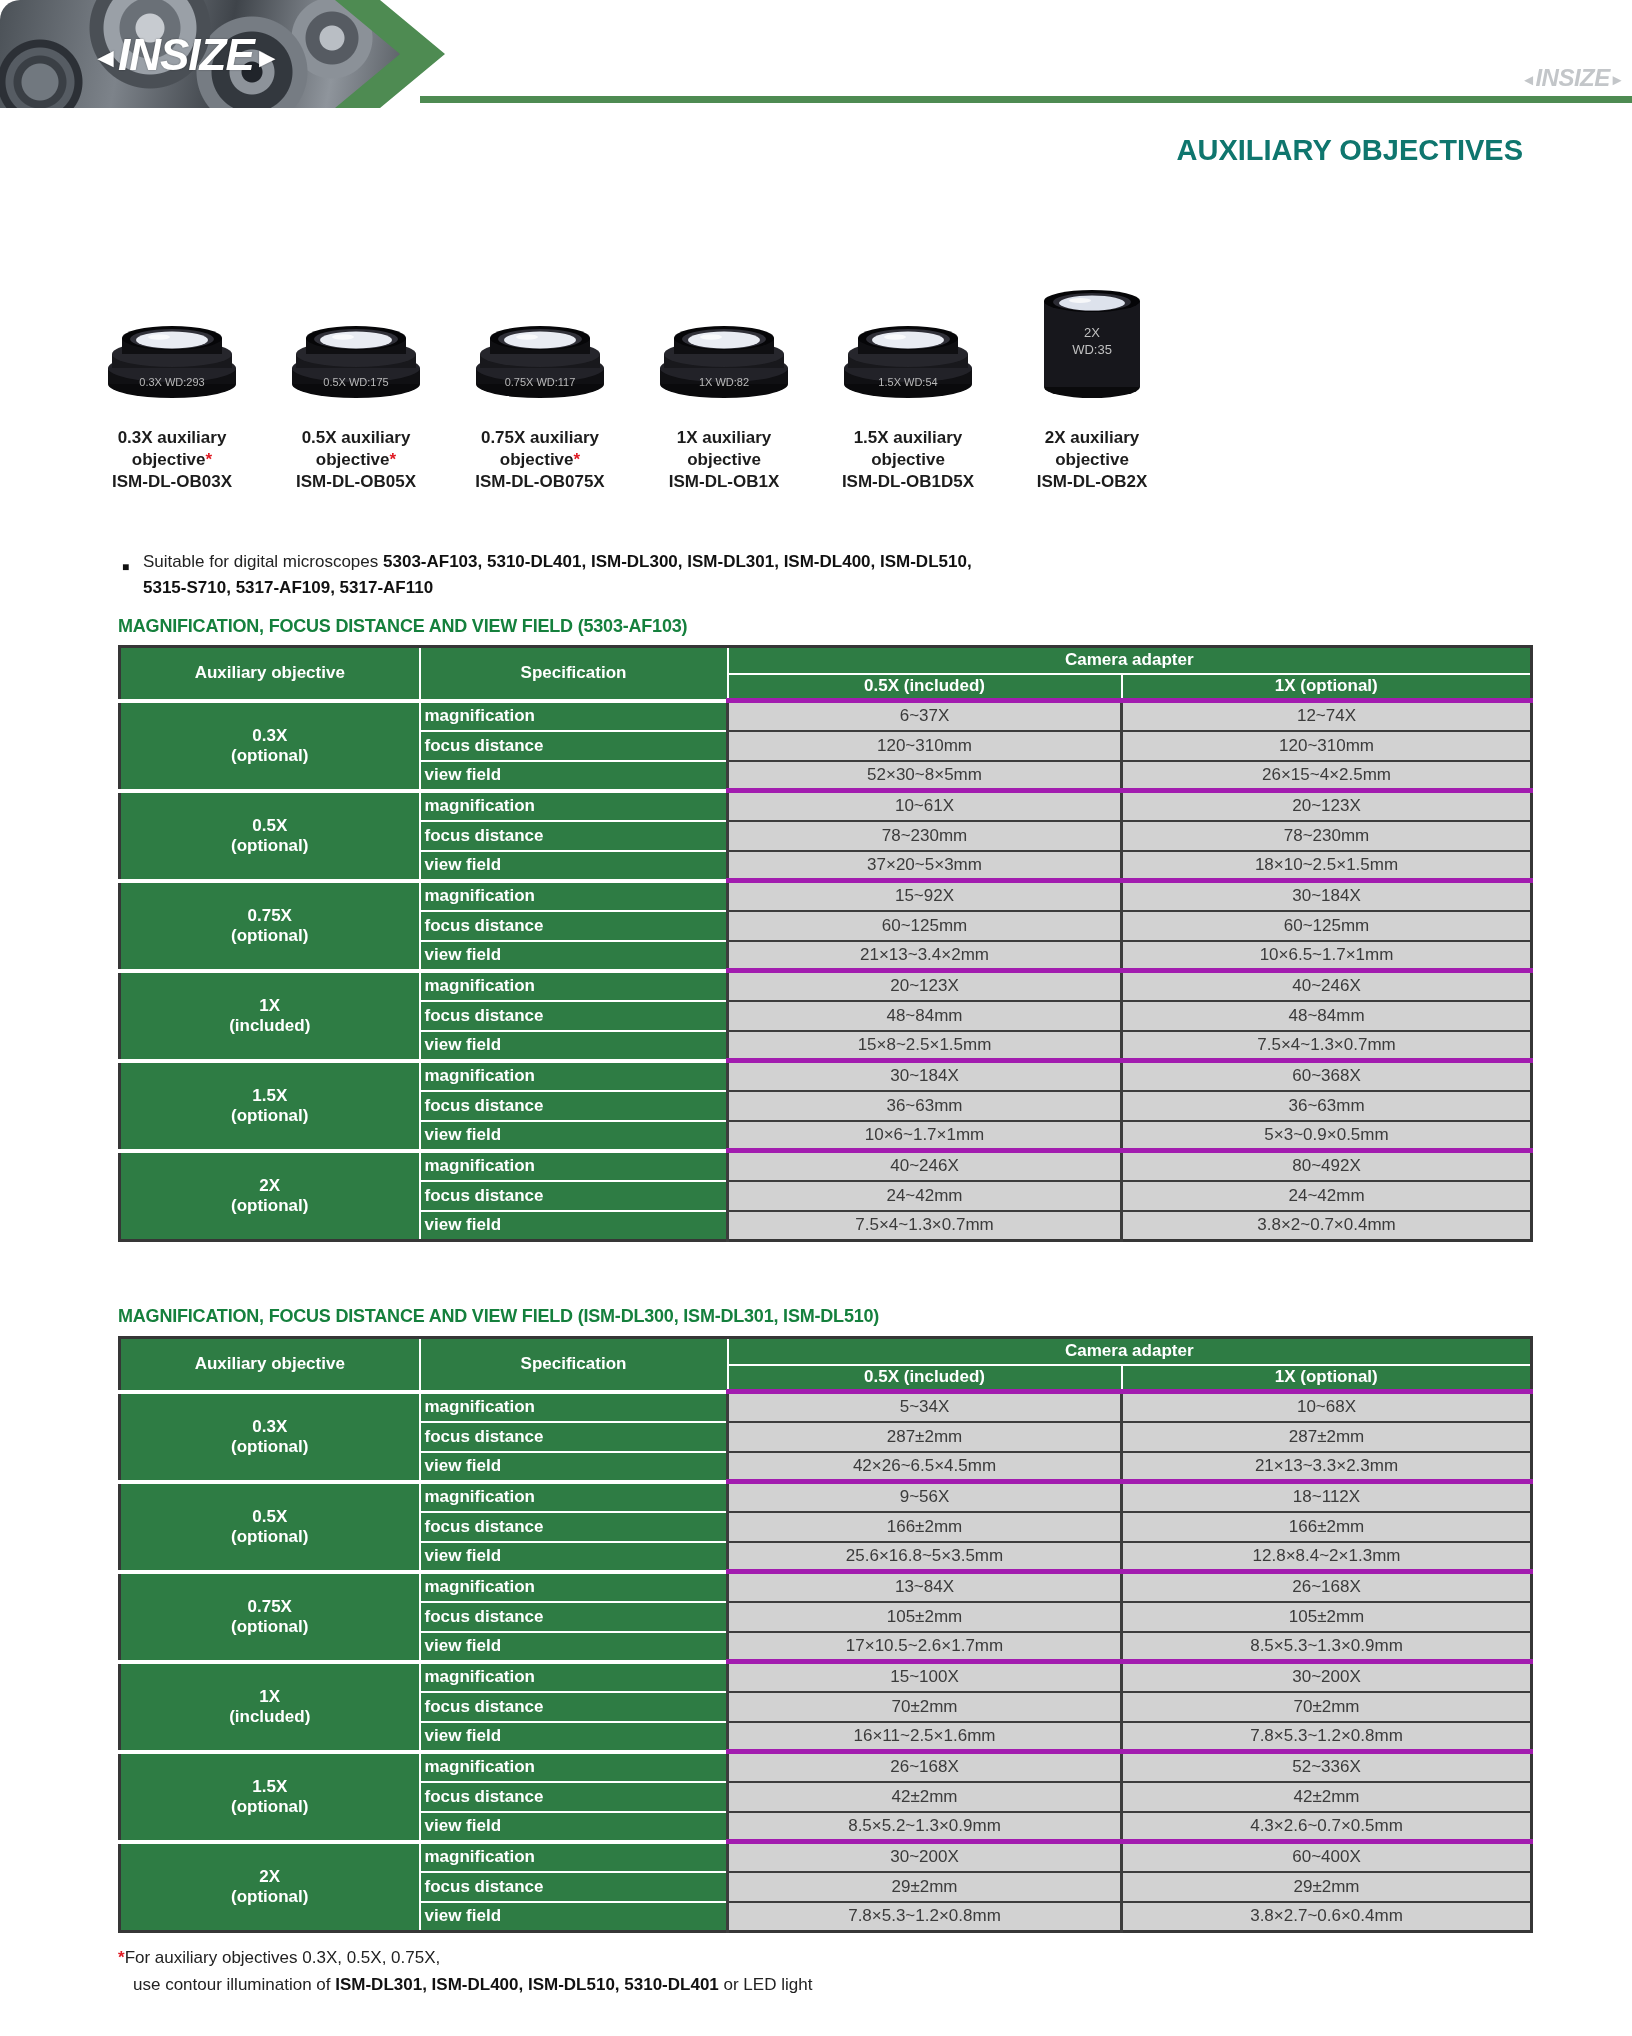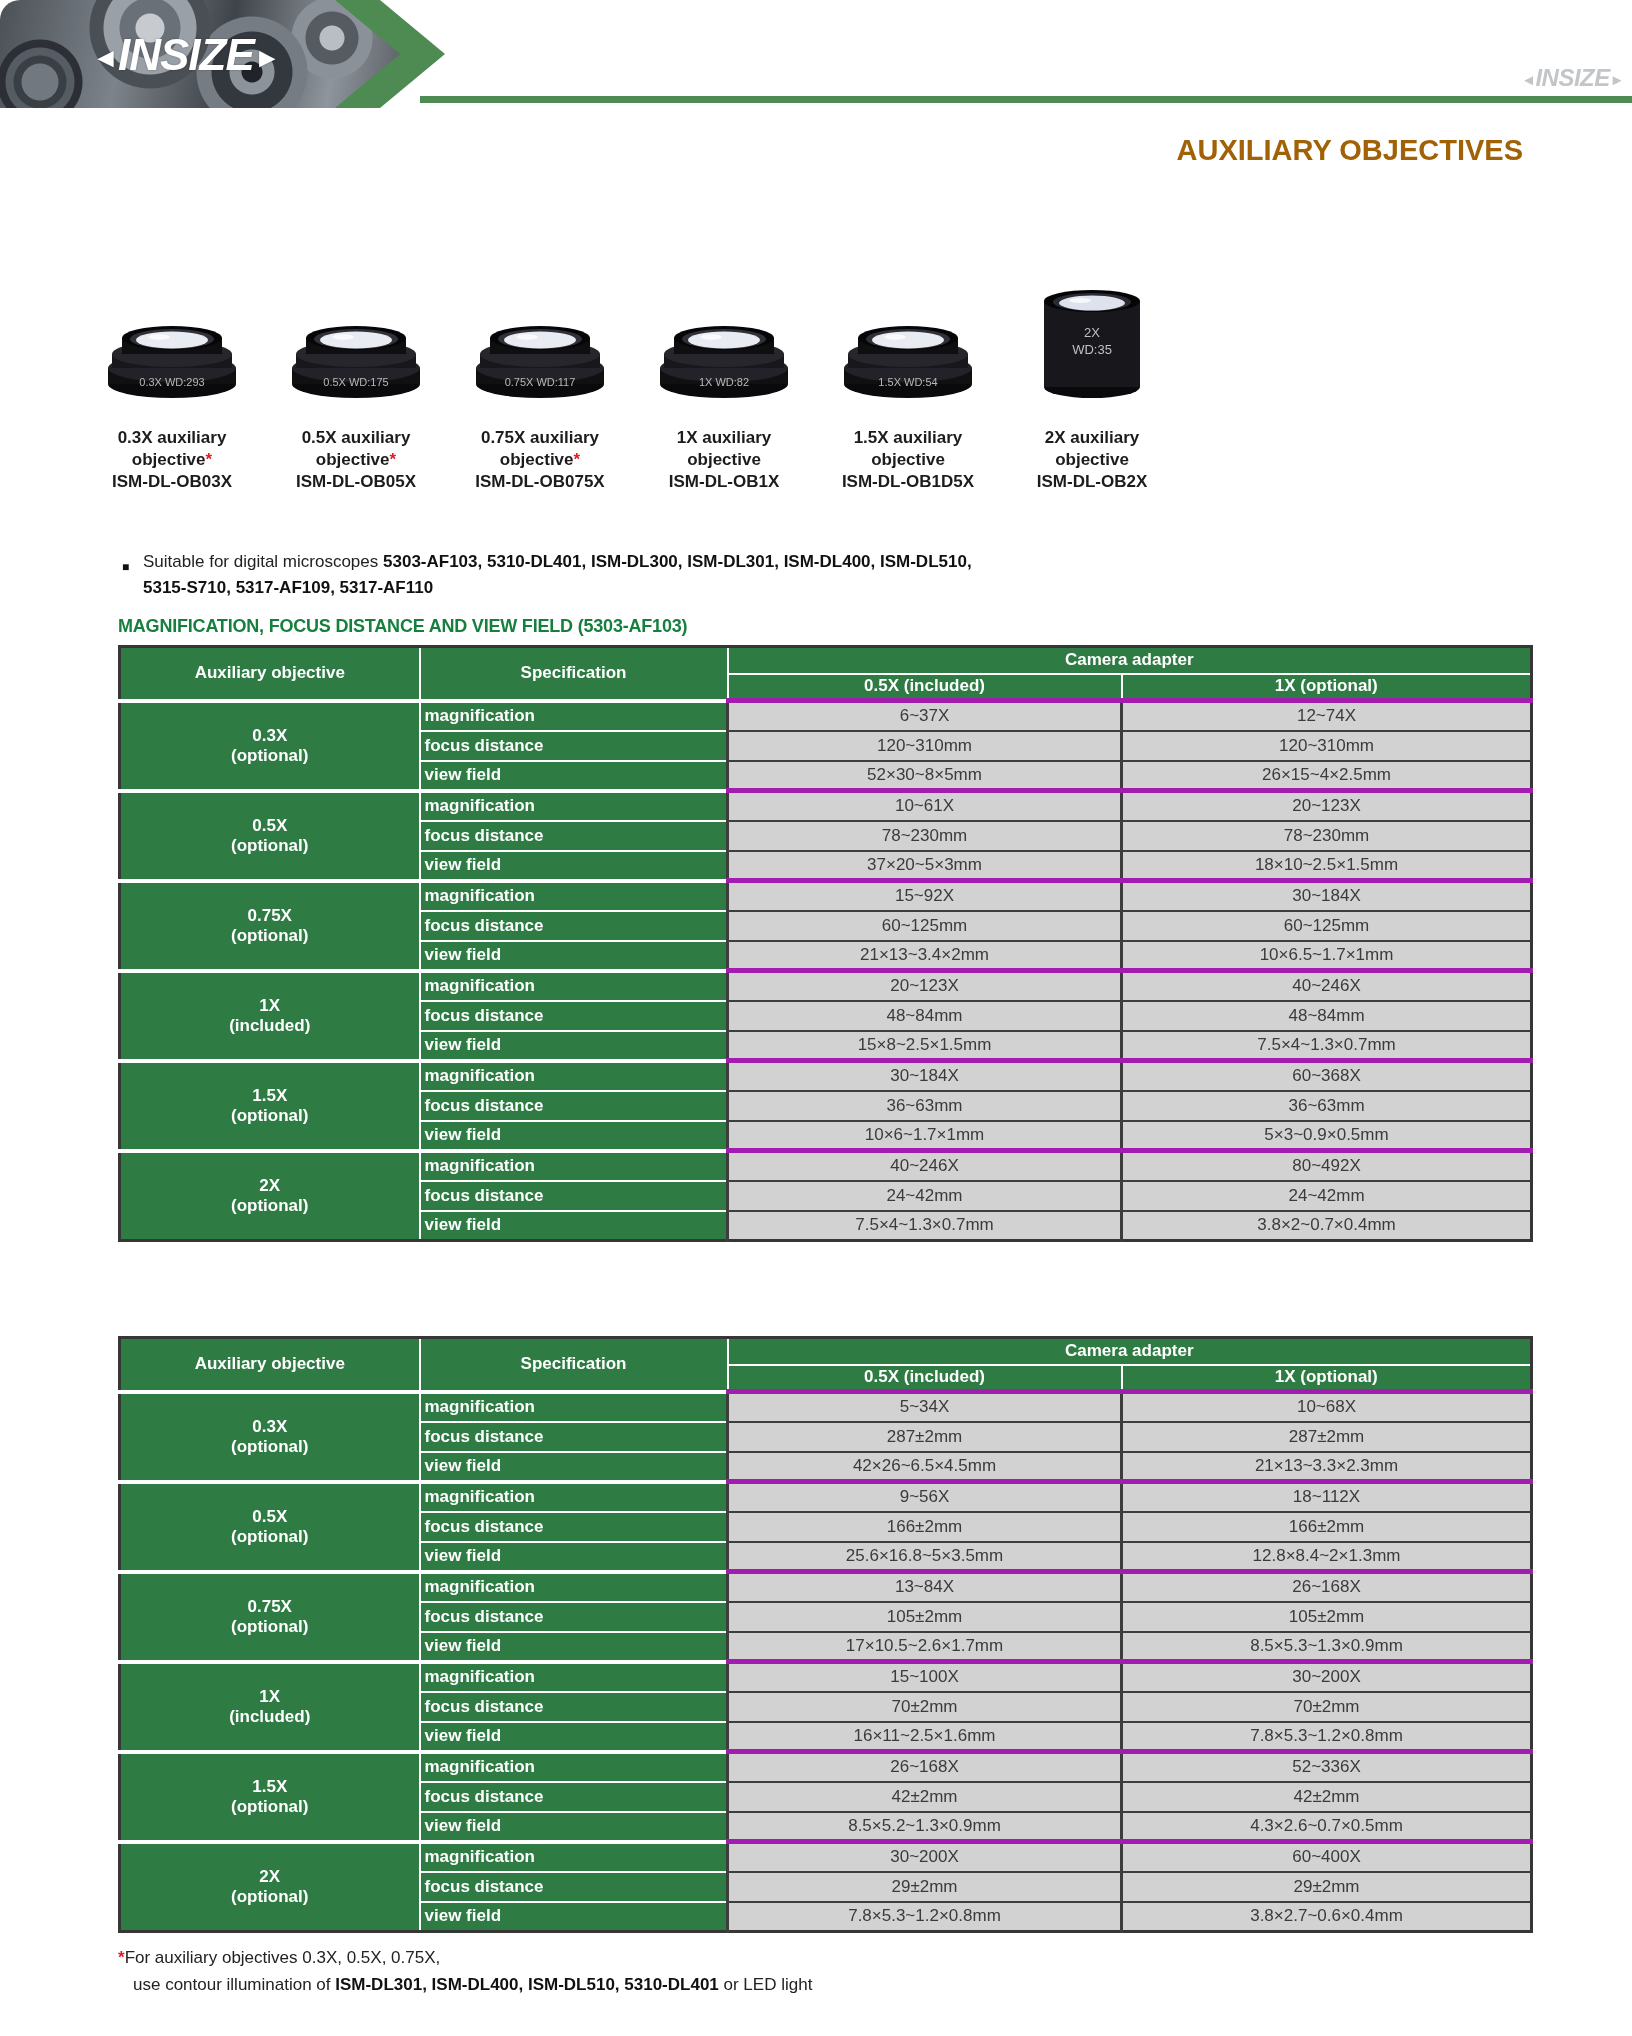--- a/index.html
+++ b/index.html
@@ -29,21 +29,21 @@
   }
   .brand-logo .arrow { font-size:.62em; vertical-align:8%; font-style:normal; }
   .green-line { position:absolute; left:420px; right:0; top:96px; height:7px; background:#4e8b52; }
   .watermark {
     position:absolute; right:8px; top:64px; color:#c3c6c9;
     font-style:italic; font-weight:900; font-size:24px; letter-spacing:-0.5px; white-space:nowrap;
   }
   .watermark .arrow { font-size:.62em; vertical-align:8%; font-style:normal; }
   .page-title {
     position:absolute; top:134px; right:109px;
-    font-size:29px; font-weight:bold; color:#a16207; letter-spacing:0;
+    font-size:29px; font-weight:bold; color:#0f766e; letter-spacing:0;
   }
 
   
   .products { position:absolute; left:80px; top:262px; width:1104px; display:flex; }
   .product-card { width:184px; display:flex; flex-direction:column; align-items:center; }
   .lens-box { height:138px; display:flex; align-items:flex-end; justify-content:center; }
   .caption { margin-top:27px; text-align:center; font-weight:bold; font-size:17px; line-height:22px; color:#1c1c1c; }
   .caption .star { color:#e01b24; }
   .caption .model { font-size:17px; }
 
@@ -354,20 +354,21 @@
           </tr>
           <tr>
             <td class="green speclabel">view field</td>
             <td class="val">7.5×4~1.3×0.7mm</td>
             <td class="val">3.8×2~0.7×0.4mm</td>
           </tr>
         </tbody>
       </table>
   </div>
 
+  <div class="tbl-heading" style="top:1306px;">MAGNIFICATION, FOCUS DISTANCE AND VIEW FIELD (ISM-DL300, ISM-DL301, ISM-DL510)</div>
   <div class="tbl-wrap" style="top:1336px;">
     <table class="spec">
         <colgroup>
           <col style="width: 300px;">
           <col style="width: 308px;">
           <col style="width: 394px;">
           <col style="width: 410px;">
         </colgroup>
         <thead>
           <tr>

